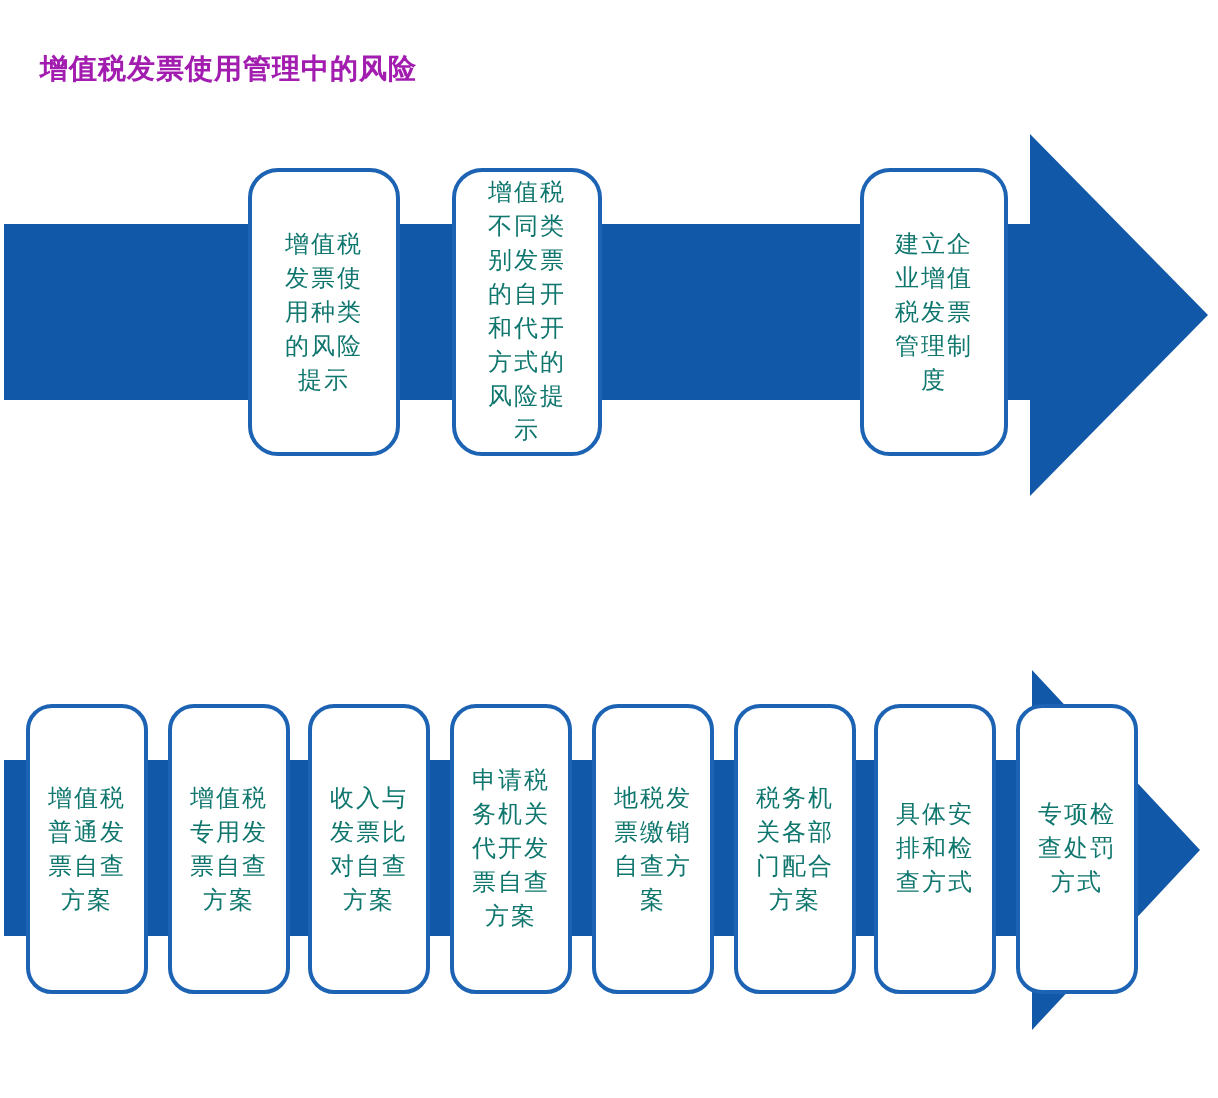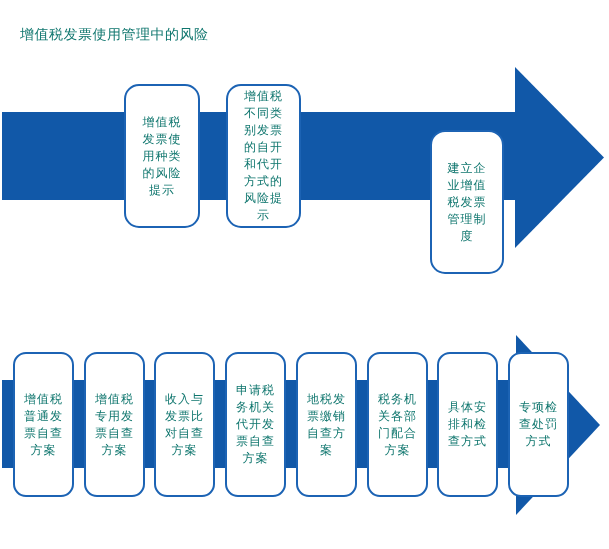--- a/index.html
+++ b/index.html
@@ -6,21 +6,21 @@
   .canvas{
     position:relative;
     width:609px;height:549px;
     background:#ffffff;
     font-family:"Liberation Sans",sans-serif;
     overflow:hidden;
   }
   .flow-title{
     position:absolute;left:20px;
     margin:0;
-    font-size:14px;font-weight:normal;color:#0f766e;
+    font-size:14px;font-weight:bold;color:#a21caf;
     letter-spacing:0.5px;
   }
   .t1{top:26px;}
   .t2{top:293px;}
   .band{
     position:absolute;
     background:#1158A8;
   }
   .band1{left:2px;top:112px;width:514px;height:88px;}
   .band2{left:2px;top:380px;width:514px;height:88px;}
@@ -42,21 +42,21 @@
     color:#0f766e;
     font-size:12px;line-height:17px;
     letter-spacing:1px;
   }
   .row1{top:84px;height:144px;width:74px;border-radius:15px;}
   .row2{top:352px;height:145px;width:61px;border-radius:13px;}
   .r1s1{left:13px;width:84px;}
   .r1s2{left:124px;width:76px;}
   .r1s3{left:226px;width:75px;}
   .r1s4{left:328px;}
-  .r1s5{left:430px;margin-top:46px;}
+  .r1s5{left:430px;}
   .r2s1{left:13px;}
   .r2s2{left:84px;}
   .r2s3{left:154px;}
   .r2s4{left:225px;}
   .r2s5{left:296px;}
   .r2s6{left:367px;}
   .r2s7{left:437px;}
   .r2s8{left:508px;}
 </style>
 </head>

